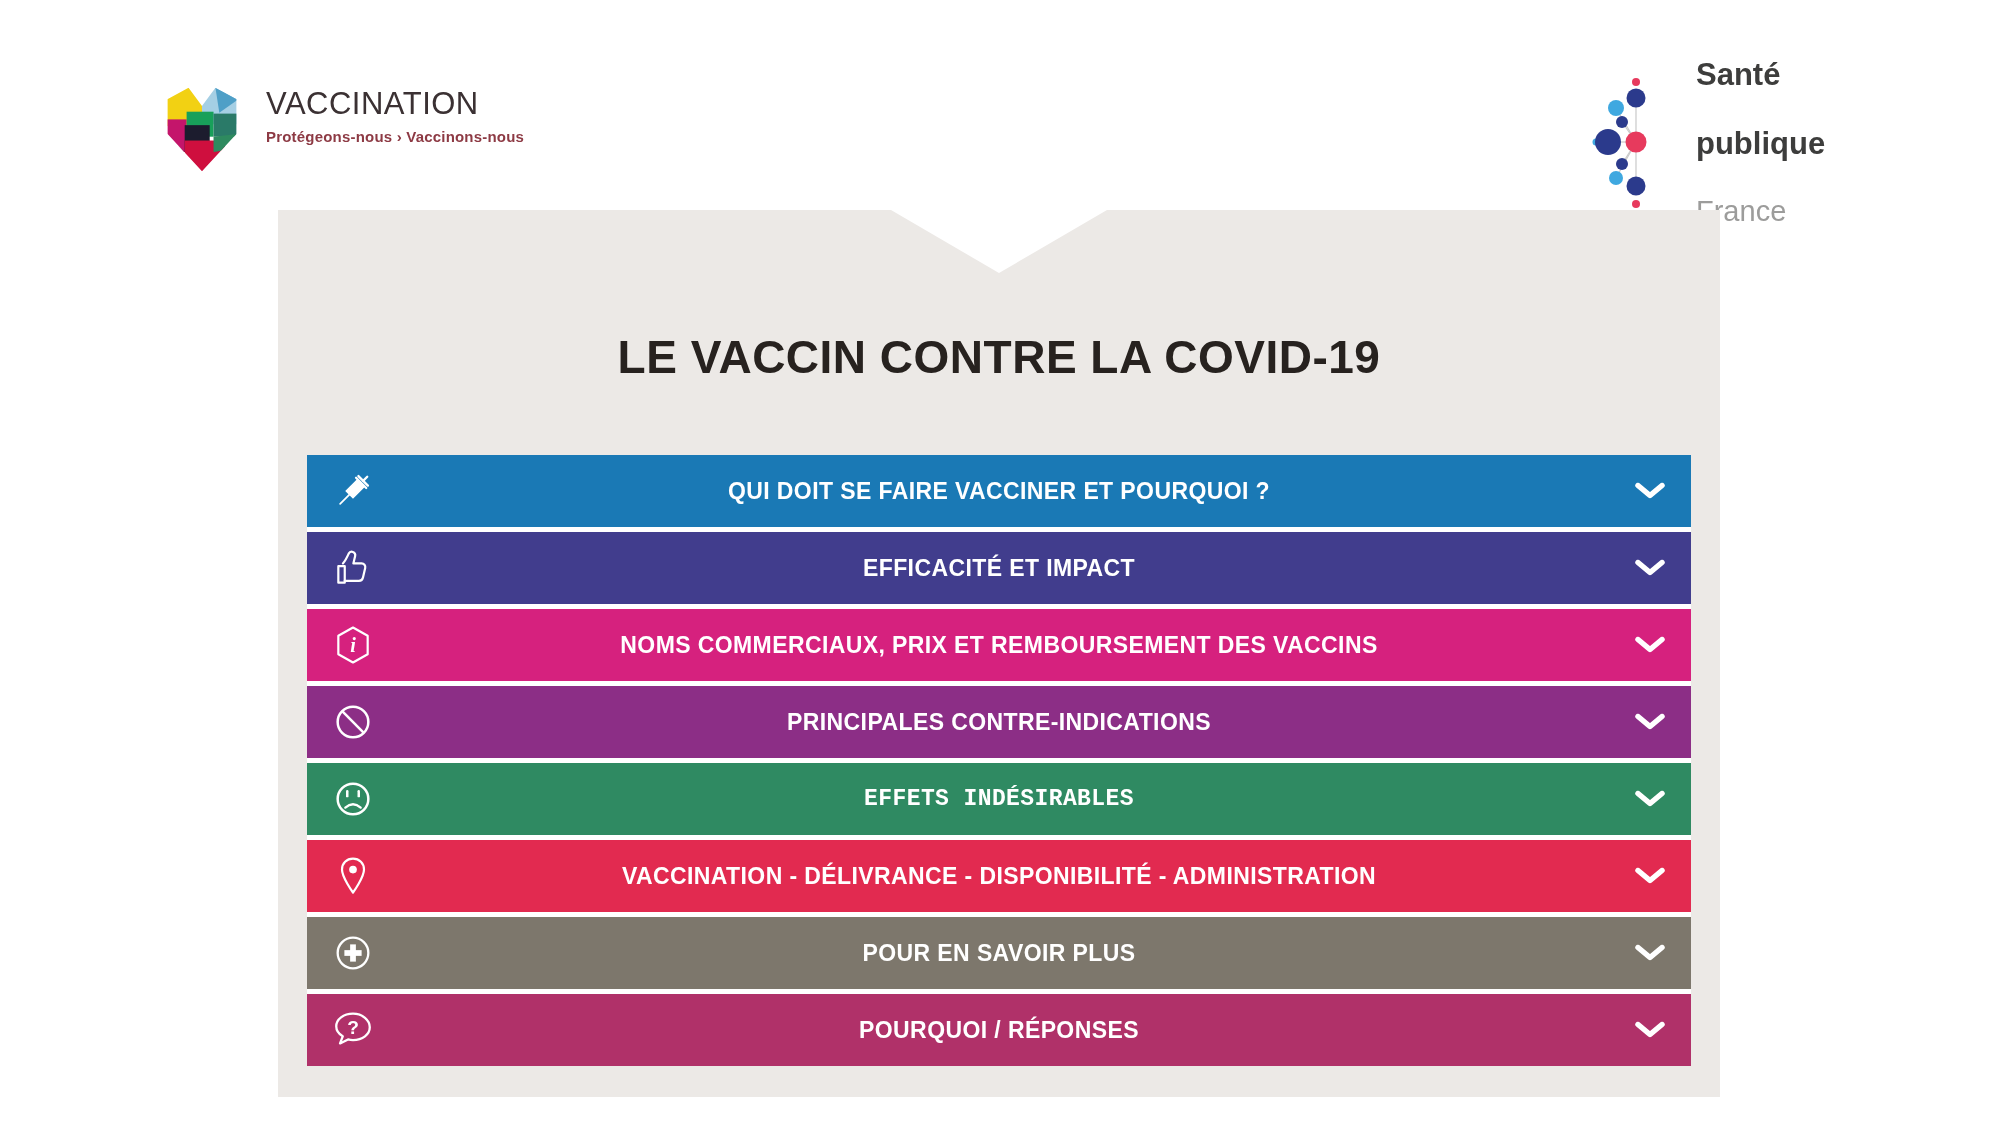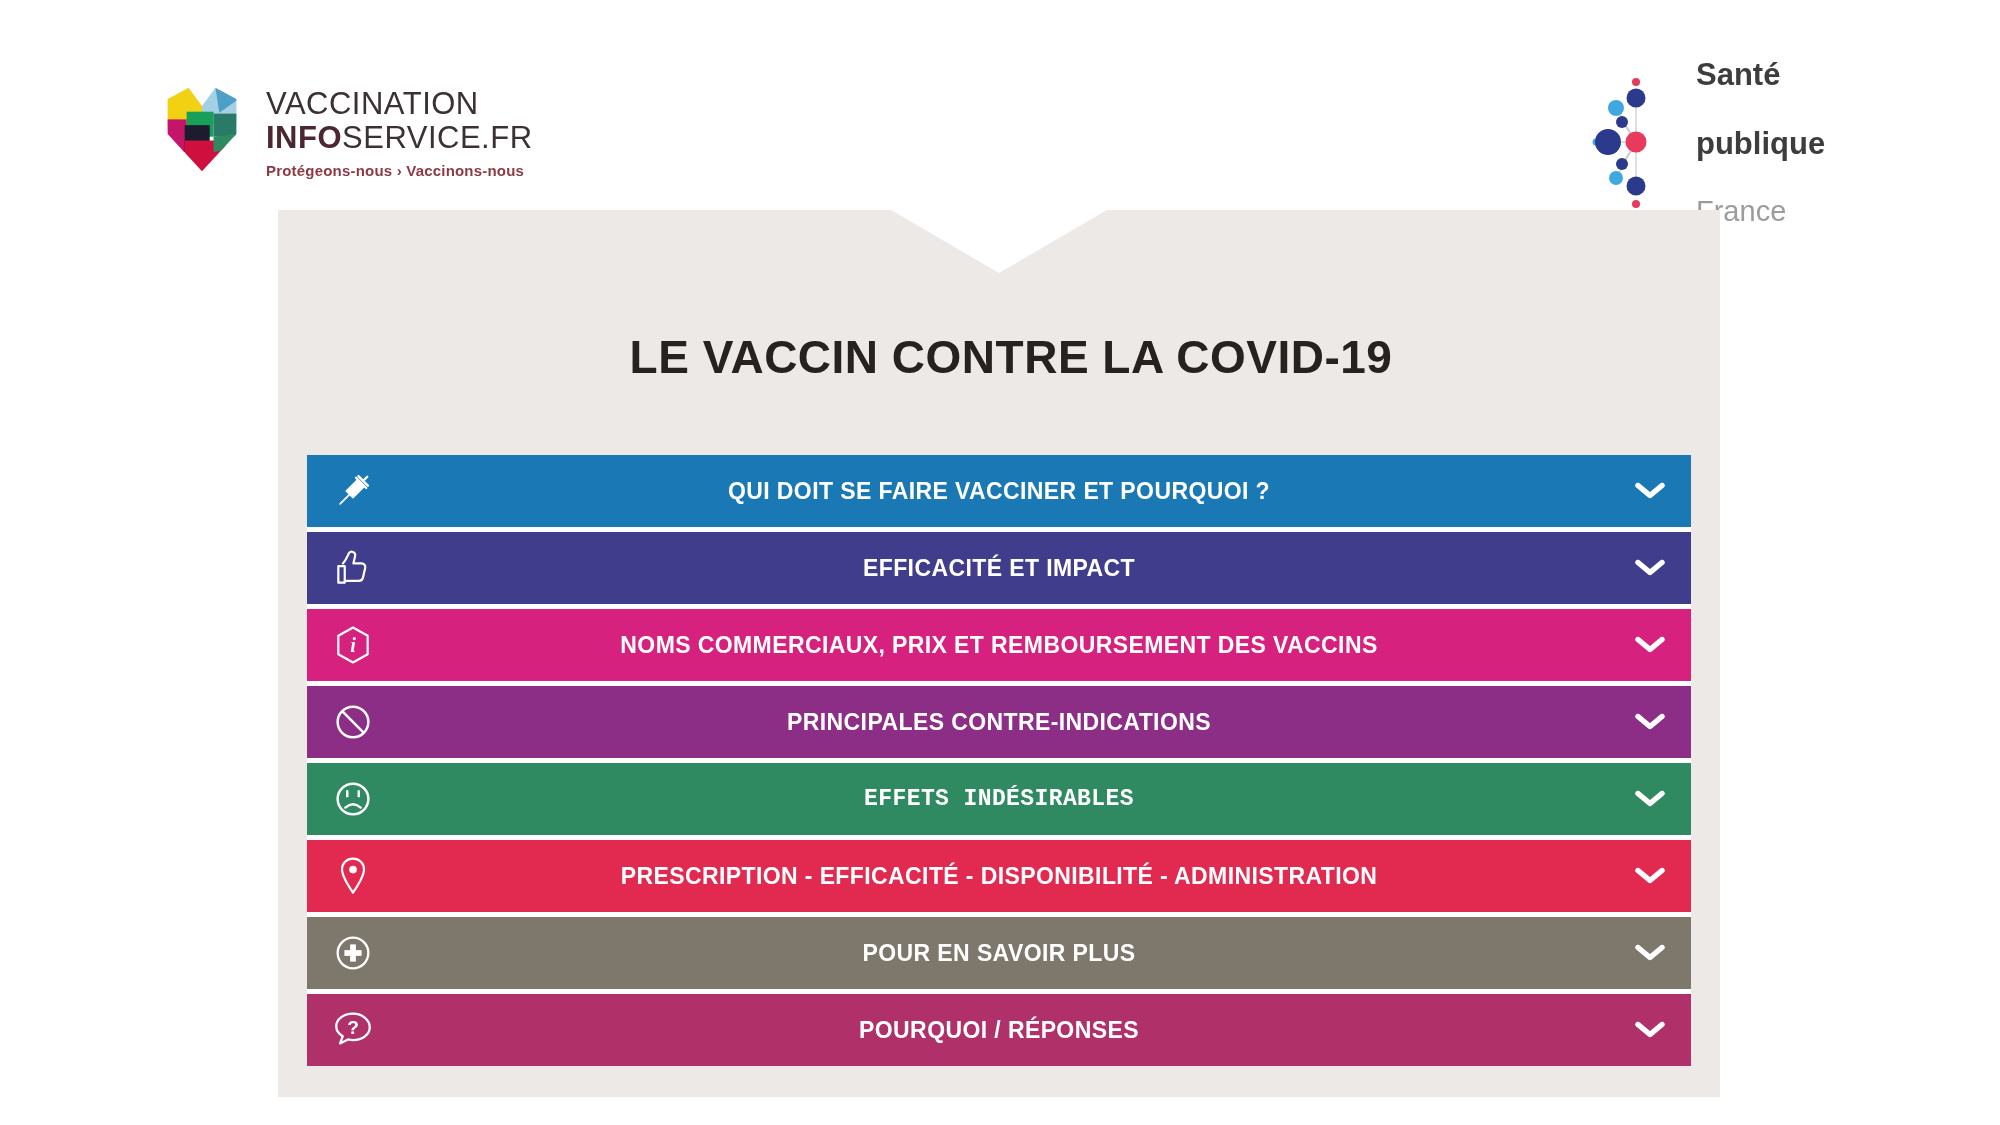--- a/index.html
+++ b/index.html
@@ -18,21 +18,21 @@
   .spf-logo { position:absolute; left:1592px; top:58px; display:flex; gap:12px; align-items:center; }
   .spf-text { display:flex; flex-direction:column; line-height:1.12;gap:34px; }
   .spf-l1, .spf-l2 { font-size:31px; font-weight:700; color:#3d3d3c; }
   .spf-l3 { font-size:29px; font-weight:400; color:#9c9c9b; }
 
   
   .panel { position:absolute; left:278px; top:210px; width:1442px; height:887px; background:#ece9e6; }
   .notch { position:absolute; top:0; left:50%; transform:translateX(-50%);
            width:0; height:0; border-left:108px solid transparent;
            border-right:108px solid transparent; border-top:63px solid #ffffff; }
-  .panel-title { position:absolute; top:120px; left:12px; width:100%; text-align:center;
+  .panel-title { position:absolute; top:120px; left:0; width:100%; text-align:center;
                  font-size:46px; font-weight:700; color:#27221f; letter-spacing:.5px; }
 
   
   .accordion { position:absolute; left:29px; top:245px; width:1384px;
                display:flex; flex-direction:column; gap:5px; background:#ffffff; }
   .acc-row { position:relative; height:72px; display:flex; align-items:center;
              justify-content:center; cursor:pointer; }
   .acc-label { color:#ffffff; font-size:23px; font-weight:700; letter-spacing:.4px; }
   .acc-icon { position:absolute; left:22px; top:50%; transform:translateY(-50%);
               width:48px; height:48px; display:flex; align-items:center; justify-content:center; }
@@ -59,21 +59,20 @@
         <rect x="36" y="32" width="28" height="26" fill="#18a05a"></rect>
         <rect x="64" y="34" width="26" height="24" fill="#2a7a68"></rect>
         <rect x="34" y="46" width="26" height="28" fill="#1c1c2e"></rect>
         <polygon points="14,55 34,74 14,74" fill="#5c1530"></polygon>
         <rect x="34" y="62" width="42" height="34" fill="#cf0f3e"></rect>
         <polygon points="64,58 90,55 90,70 64,74" fill="#2e8a5f"></polygon>
       </g>
     </svg>
     <div class="viz-text">
       <div class="viz-line1">VACCINATION</div>
-      <div class="viz-line2"><b>INFO</b><span>SERVICE.FR</span></div>
       <div class="viz-tagline">Protégeons-nous › Vaccinons-nous</div>
     </div>
   </div>
 
   <div class="spf-logo">
     <svg width="92" height="134" viewBox="0 0 92 134">
       <g stroke="#c9c9c9" stroke-width="1.2">
         <line x1="44" y1="66" x2="16" y2="66"></line>
         <line x1="44" y1="66" x2="44" y2="24"></line>
         <line x1="44" y1="66" x2="44" y2="108"></line>
@@ -191,21 +190,21 @@
         </span>
       </div>
 
       <div class="acc-row" style="background: rgb(226, 42, 80);">
         <span class="acc-icon">
           <svg width="44" height="46" viewBox="0 0 48 48">
             <path d="M24 5 c-7 0-12 5.2-12 11.8 C12 25.5 24 42 24 42 s12-16.5 12-25.2 C36 10.2 31 5 24 5 z" fill="none" stroke="#ffffff" stroke-width="2.4" stroke-linejoin="round"></path>
             <circle cx="24" cy="17" r="4.2" fill="#ffffff"></circle>
           </svg>
         </span>
-        <span class="acc-label">PRESCRIPTION - EFFICACITÉ - DISPONIBILITÉ - ADMINISTRATION</span>
+        <span class="acc-label">VACCINATION - DÉLIVRANCE - DISPONIBILITÉ - ADMINISTRATION</span>
         <span class="acc-chevron">
           <svg width="30" height="17" viewBox="0 0 30 17">
               <polyline points="3,3 15,13 27,3" fill="none" stroke="#ffffff" stroke-width="5.5" stroke-linecap="round" stroke-linejoin="round"></polyline>
             </svg>
         </span>
       </div>
 
       <div class="acc-row" style="background: rgb(125, 119, 108);">
         <span class="acc-icon">
           <svg width="46" height="46" viewBox="0 0 48 48">

